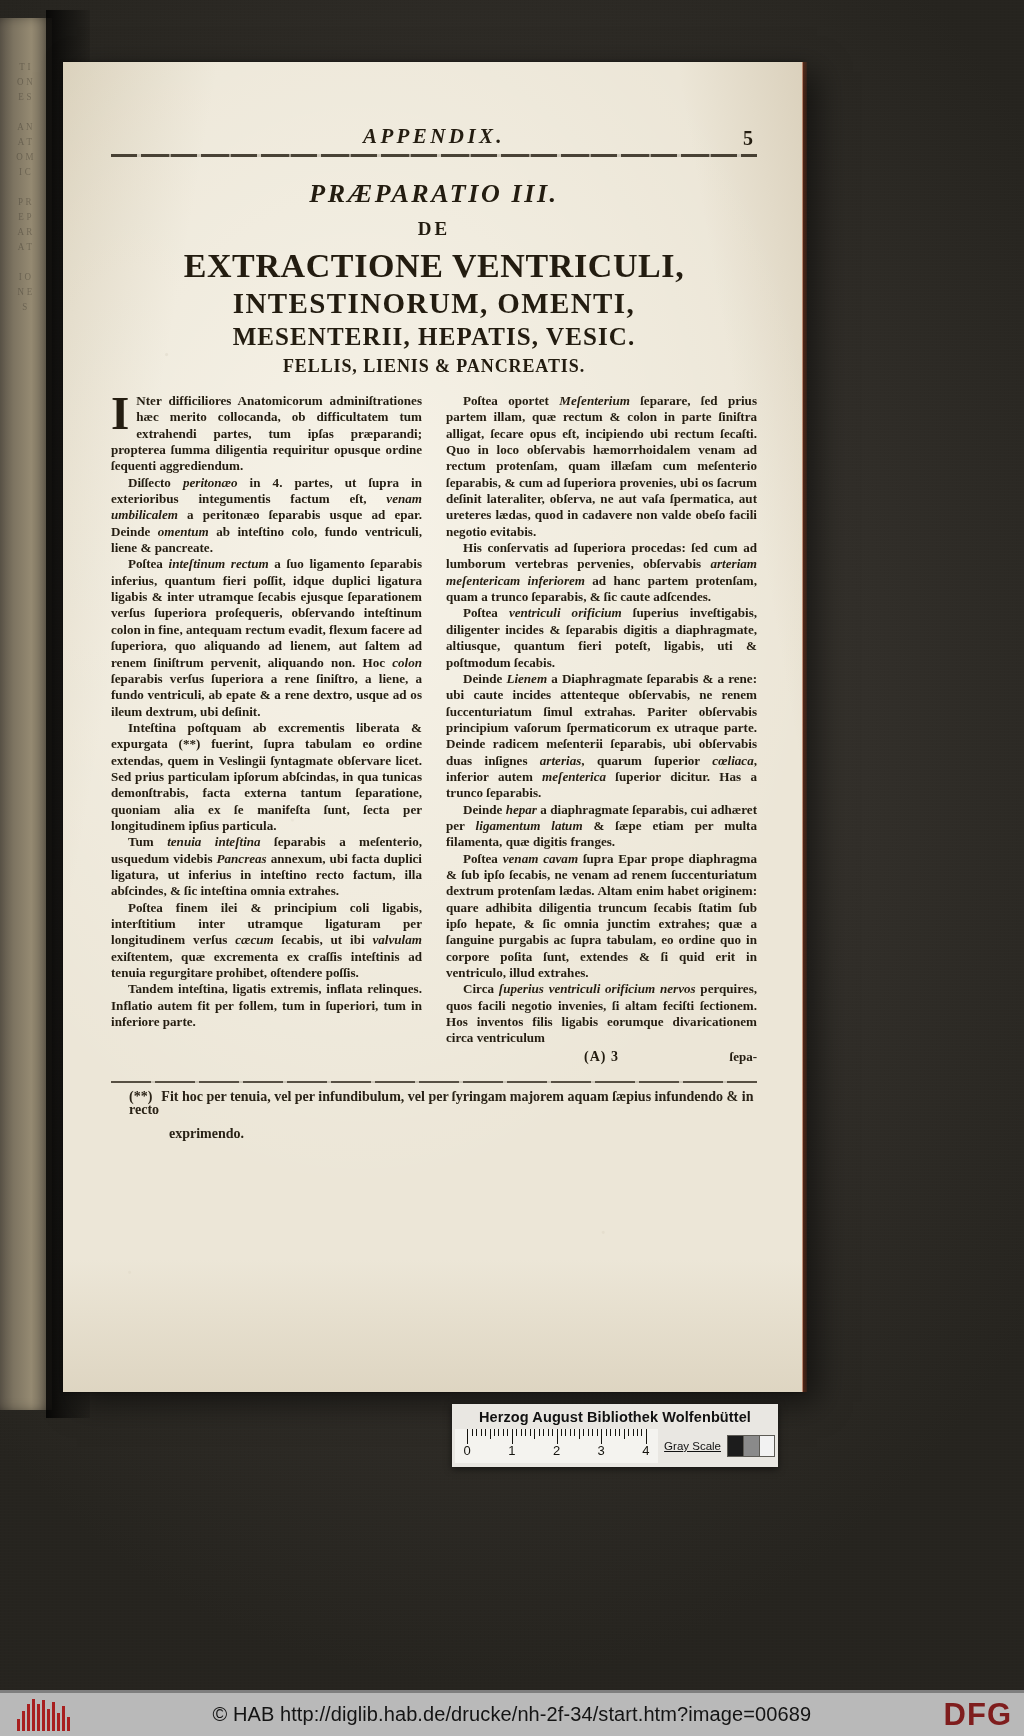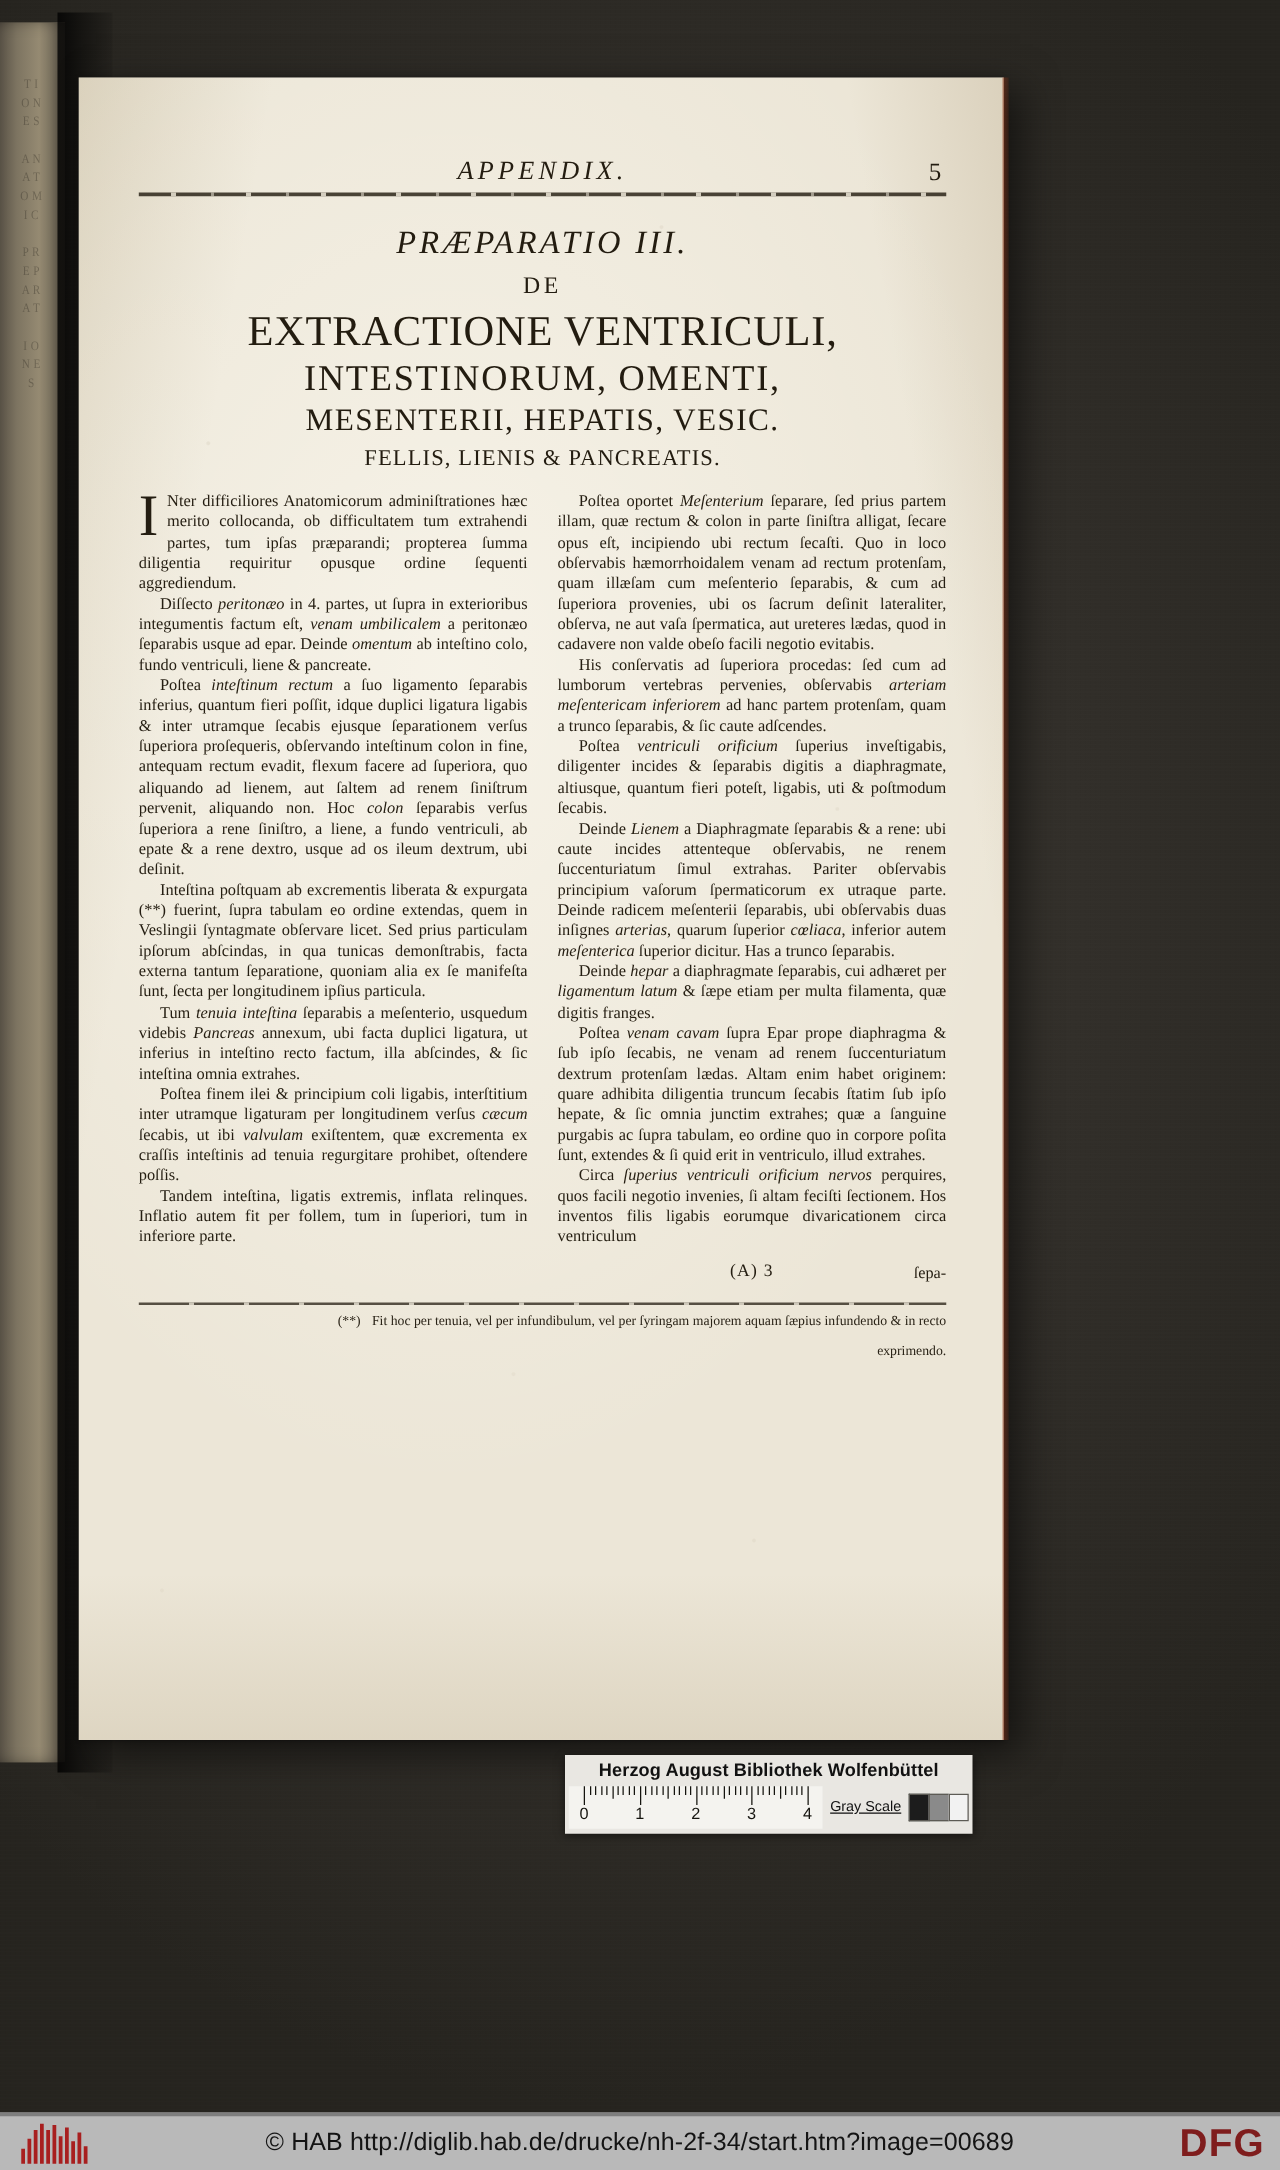--- a/index.html
+++ b/index.html
@@ -97,20 +97,21 @@
     width: 5px; height: 100%;
     background: linear-gradient(90deg, rgba(150,60,30,.55), rgba(120,45,20,.22));
   }
 
   
   .type-block {
     position: absolute;
     left: 48px; top: 62px;
     width: 646px;
     color: #231c10;
+    font-weight: bold;
   }
 
   
   .running-head {
     display: flex;
     align-items: baseline;
     justify-content: center;
     position: relative;
     height: 26px;
   }
@@ -212,21 +213,21 @@
     line-height: 39px;
     padding: 1px 7px 0 0;
     font-family: "Liberation Serif", serif;
     color: #241d11;
   }
 
   
   .sig-row {
     display: flex;
     align-items: center;
-    margin-top: 12px;
+    margin-top: 2px;
   }
   .signature {
     width: 311px;
     text-align: center;
     font-size: 14px;
     letter-spacing: 1px;
     margin-left: 335px;
   }
   .catchword {
     position: absolute;
@@ -244,25 +245,24 @@
   }
   .foot-rule::after{
     content:"";
     position:absolute; inset:0;
     background: repeating-linear-gradient(90deg,
       rgba(236,230,215,0) 0 40px,
       rgba(236,230,215,.8) 40px 44px);
   }
   .footnote {
     margin-top: 7px;
-    font-size: 11px;
+    font-size: 14px;
     line-height: 13px;
     padding-left: 18px;
     color: #2a2317;
-    text-align: right;
   }
   .footnote .fn-mark { margin-right: 9px; }
   .footnote .fn-cont { display: block; padding-left: 40px; margin-top: 11px; }
 
   
   .target-card {
     position: absolute;
     left: 452px; top: 1404px;
     width: 326px;
     background: #e9e7e2;

